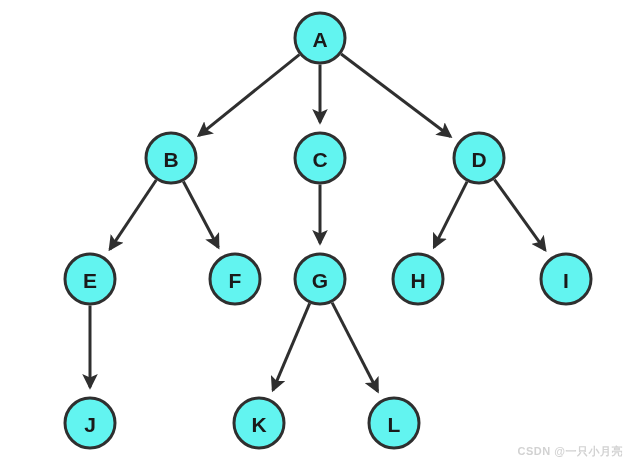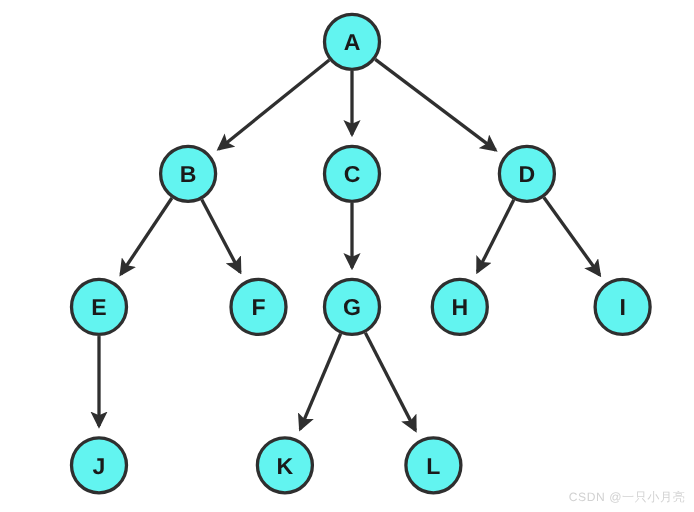--- a/index.html
+++ b/index.html
@@ -46,20 +46,21 @@
   .watermark {
     position: absolute;
     right: 8px;
     bottom: 6px;
     font-family: "Liberation Sans", sans-serif;
     font-size: 11px;
     color: #d2d2d2;
     letter-spacing: 0.5px;
     white-space: nowrap;
     user-select: none;
+    font-weight: bold;
   }
 </style>
 </head>
 <body>
 
 <div id="canvas-wrap">
 
   <svg id="tree-svg" viewBox="0 0 631 465" xmlns="http://www.w3.org/2000/svg">
     <defs>
       <marker id="arrowhead" markerWidth="5.2" markerHeight="5.2" refX="4.4" refY="2.6" orient="auto" markerUnits="strokeWidth">

